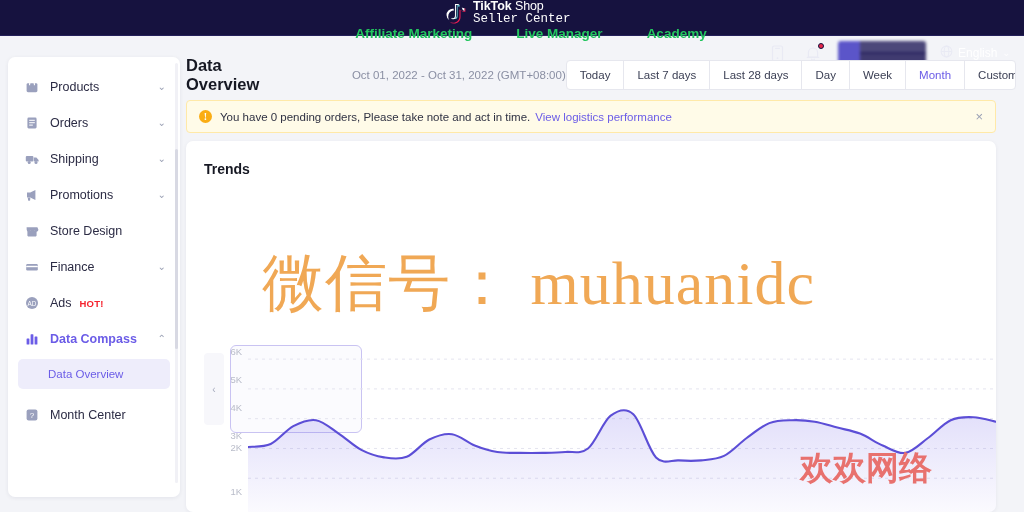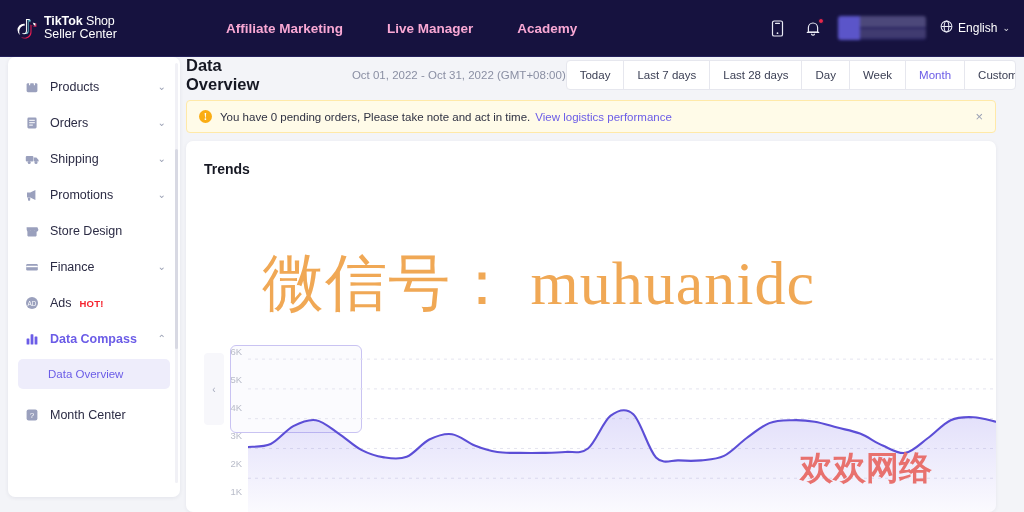--- a/index.html
+++ b/index.html
@@ -6,36 +6,37 @@
   html, body {
     width: 1024px; height: 512px;
     overflow: hidden;
     font-family: "Liberation Sans", sans-serif;
     background: #f3f4f8;
   }
   #app { position: relative; width: 1024px; height: 512px; overflow: hidden; }
 
   
   .topnav {
-    position: absolute; top: 0; left: 0; width: 1024px; height: 57px;
+    position: absolute; top: 0; left: 0; width: 1024px; height: 36px;
     background: #16123f;
     display: flex; align-items: center;
     border-bottom: 1px solid #24205a;
+    flex-direction: column;
   }
   .brand { display: flex; align-items: center; margin-left: 16px; width: 150px; }
   .tt-note { position: relative; width: 22px; height: 24px; margin-right: 6px; flex: 0 0 auto; }
   .tt-note svg { display:block; }
   .brand-text { line-height: 13px; }
   .brand-l1 { font-size: 12.5px; color: #fff; font-weight: 700; letter-spacing: -0.1px; }
   .brand-l1 .thin { font-weight: 400; }
-  .brand-l2 { font-size: 12.5px; color: #fff; font-weight: 400; }
+  .brand-l2 { font-size: 12.5px; color: #fff; font-weight: 400; font-family: Liberation Mono, monospace; }
 
   .navlinks { display: flex; align-items: center; margin-left: 38px; gap: 0px; }
   .navlink {
-    color: #f9a8d4; font-size: 13.5px; font-weight: 700;
+    color: #22c55e; font-size: 13.5px; font-weight: 700;
     padding: 0 22px; cursor: pointer; white-space: nowrap;
   }
 
   .topright { margin-left: auto; display: flex; align-items: center; gap: 14px; margin-right: 14px; }
   .ic-btn { width: 22px; height: 22px; display:flex; align-items:center; justify-content:center; cursor:pointer; position: relative; }
   .badge-dot {
     position: absolute; top: 1px; right: 0px; width: 6px; height: 6px;
     border-radius: 50%; background: #e8274a; border: 1px solid #16123f;
   }
   .userblur {
@@ -352,21 +353,21 @@
 
   <div class="card">
     <div class="card-title">Trends</div>
 
     <div class="scroll-arrow">‹</div>
     <div class="metric-card"></div>
 
     <div class="chart">
       <div class="ylabels">
         <span class="ylab" style="top:150px">1K</span>
-        <span class="ylab" style="top:122px">2K</span>
+        <span class="ylab" style="top:106px">2K</span>
         <span class="ylab" style="top:94px">3K</span>
         <span class="ylab" style="top:66px">4K</span>
         <span class="ylab" style="top:38px">5K</span>
         <span class="ylab" style="top:10px">6K</span>
       </div>
       <div class="plot">
         <svg id="chart-svg" width="748" height="176" viewBox="0 0 748 176">
           <defs>
             <linearGradient id="areaGrad" x1="0" y1="0" x2="0" y2="1">
               <stop offset="0%" stop-color="#6b5ce7" stop-opacity="0.20"></stop>

